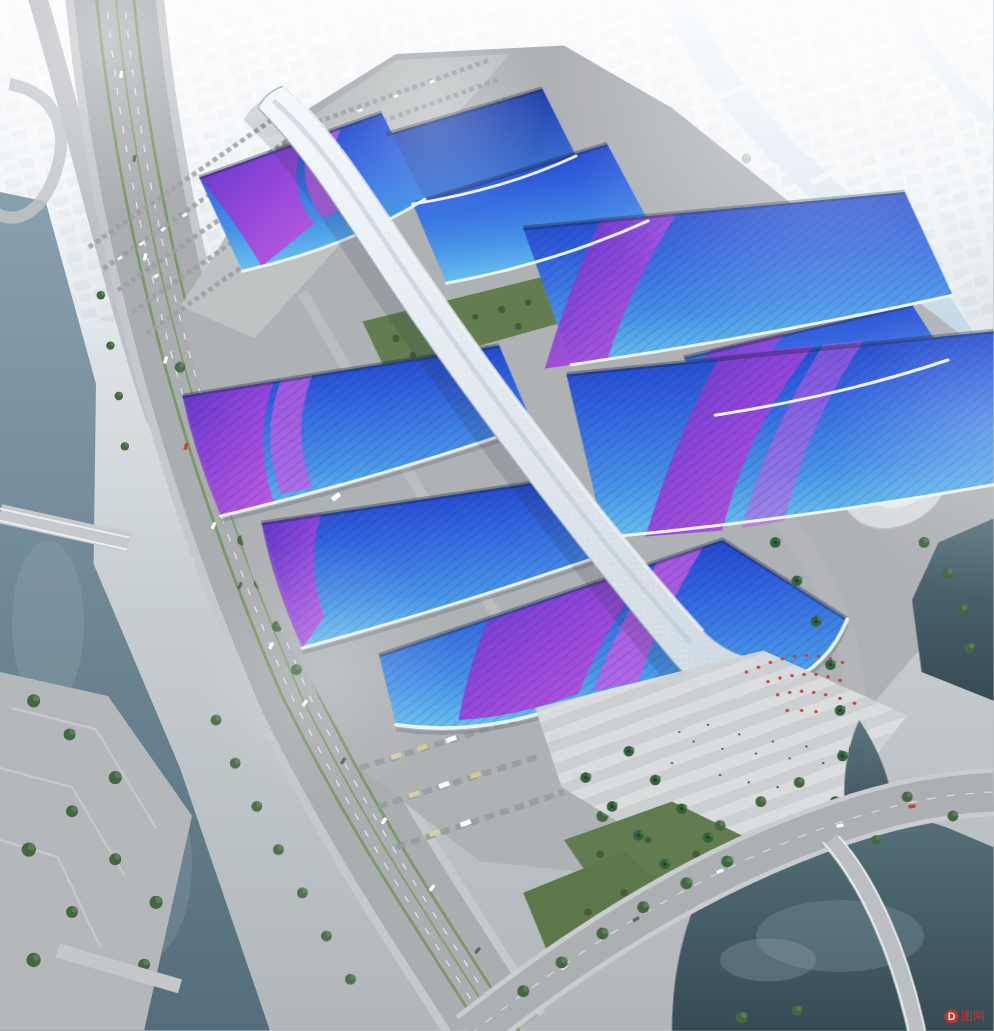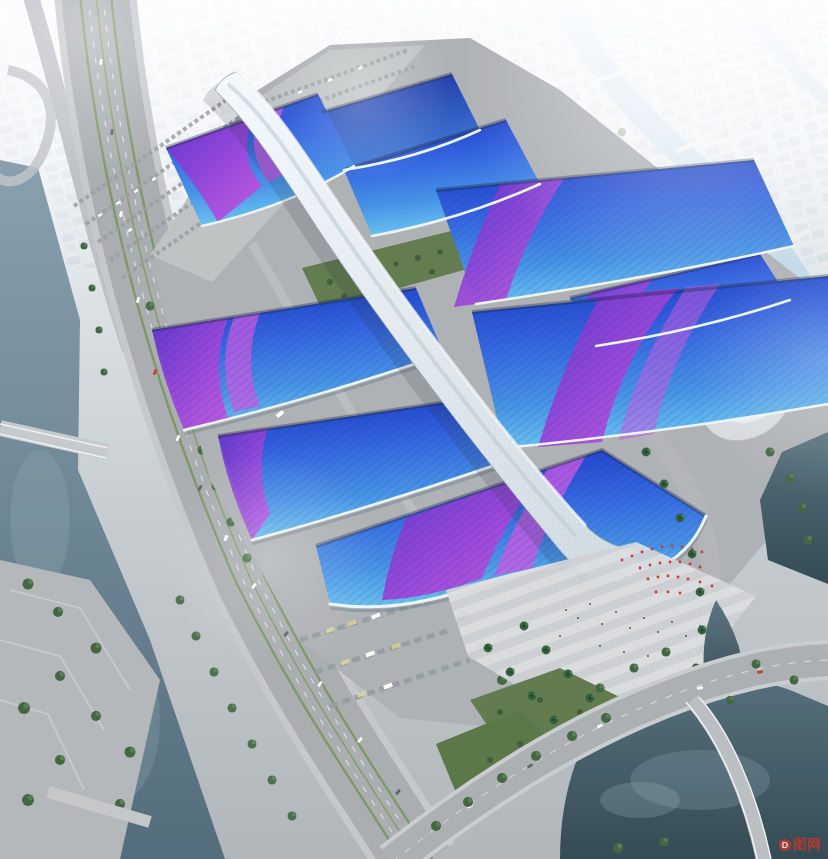--- a/index.html
+++ b/index.html
@@ -1,21 +1,21 @@
 <!DOCTYPE html>
 <html><head>
 <meta charset="utf-8">
 <style>
   html,body{margin:0;padding:0;background:#9aa2a6;font-family:"Liberation Sans",sans-serif;}
   .stage{position:relative;width:828px;height:859px;overflow:hidden;background:#dfe5e8;}
   .stage svg{position:absolute;left:0;top:0;display:block;}
   .watermark{position:absolute;right:7px;bottom:5px;display:flex;align-items:center;gap:2px;opacity:.8;}
   .watermark .wm-logo{width:12px;height:12px;border-radius:50%;background:#d0342c;color:#fff;
      font-size:9px;font-weight:bold;line-height:12px;text-align:center;}
-  .watermark .wm-text{color:#d0342c;font-size:14px;font-weight:bold;letter-spacing:0;}
+  .watermark .wm-text{color:#d0342c;font-size:10px;font-weight:normal;letter-spacing:0;}
 </style>
 </head>
 <body>
 
 <div class="stage">
 <svg width="828" height="859" viewBox="0 0 828 859">
   <defs>
     <linearGradient id="bg" x1="0" y1="0" x2="0" y2="1">
       <stop offset="0" stop-color="#f4f7f8"></stop>
           <stop offset=".3" stop-color="#dfe5e8"></stop>

